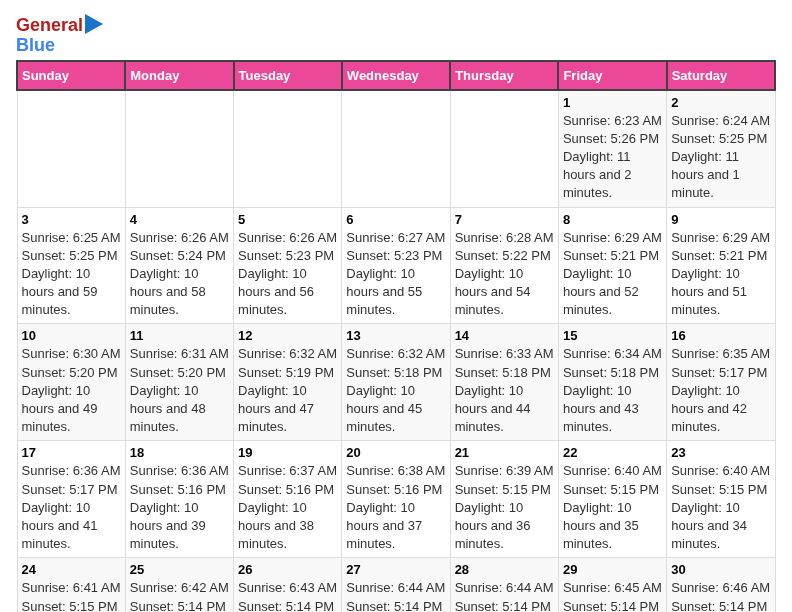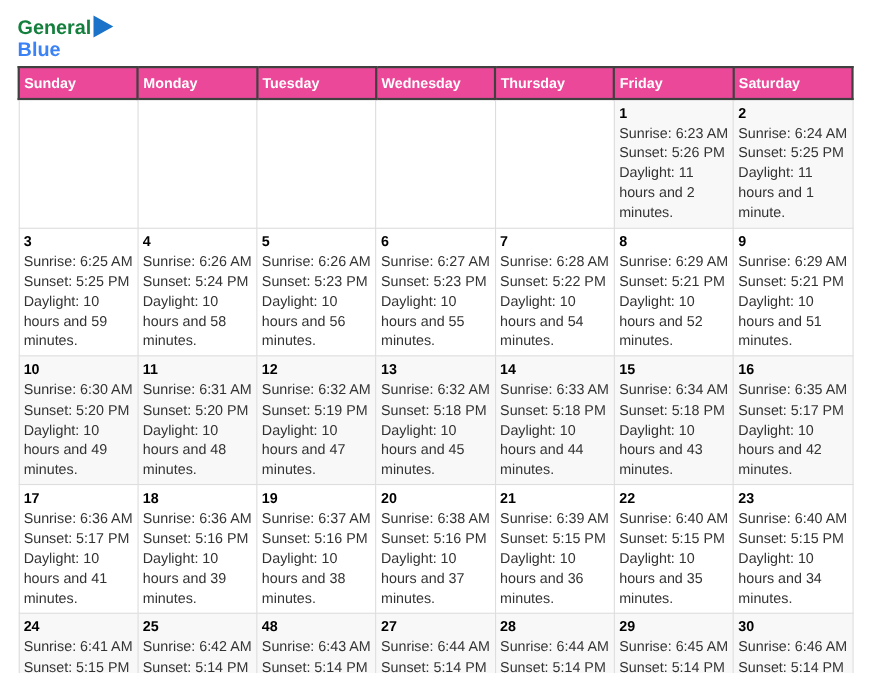--- a/index.html
+++ b/index.html
@@ -20,21 +20,21 @@
       display: flex;
       align-items: center;
       gap: 2px;
     }
     .logo-text {
       font-size: 18px;
       font-weight: bold;
       color: #333;
       line-height: 1.1;
     }
-    .logo-text span { color: #15803d; }
+    .logo-text span { color: #b91c1c; }
     .logo-arrow {
       width: 0; height: 0;
       border-top: 10px solid transparent;
       border-bottom: 10px solid transparent;
       border-left: 18px solid #1a73c9;
       margin-left: 2px;
       margin-top: -4px;
     }
     .title-block {
       text-align: right;
@@ -278,21 +278,21 @@
 Sunset: 5:15 PM
 Daylight: 10 hours and 33 minutes.</div>
         </td>
         <td>
           <span class="day-num">25</span>
           <div class="day-info" style="white-space: pre-line;">Sunrise: 6:42 AM
 Sunset: 5:14 PM
 Daylight: 10 hours and 32 minutes.</div>
         </td>
         <td>
-          <span class="day-num">48</span>
+          <span class="day-num">26</span>
           <div class="day-info" style="white-space: pre-line;">Sunrise: 6:43 AM
 Sunset: 5:14 PM
 Daylight: 10 hours and 31 minutes.</div>
         </td>
         <td>
           <span class="day-num">27</span>
           <div class="day-info" style="white-space: pre-line;">Sunrise: 6:44 AM
 Sunset: 5:14 PM
 Daylight: 10 hours and 30 minutes.</div>
         </td>

